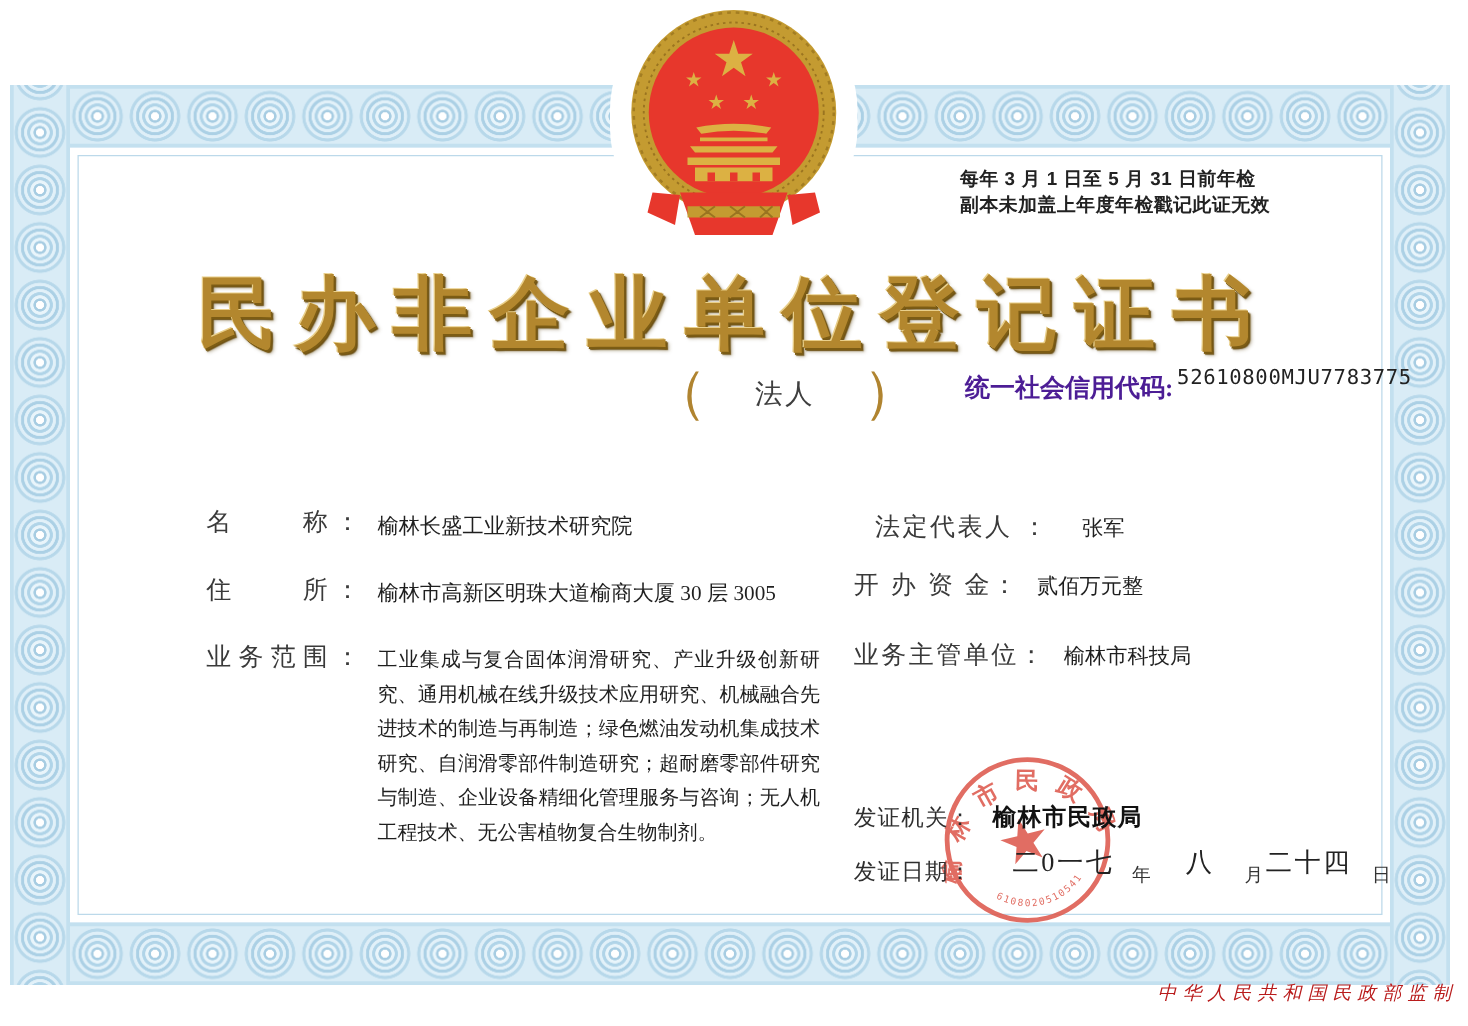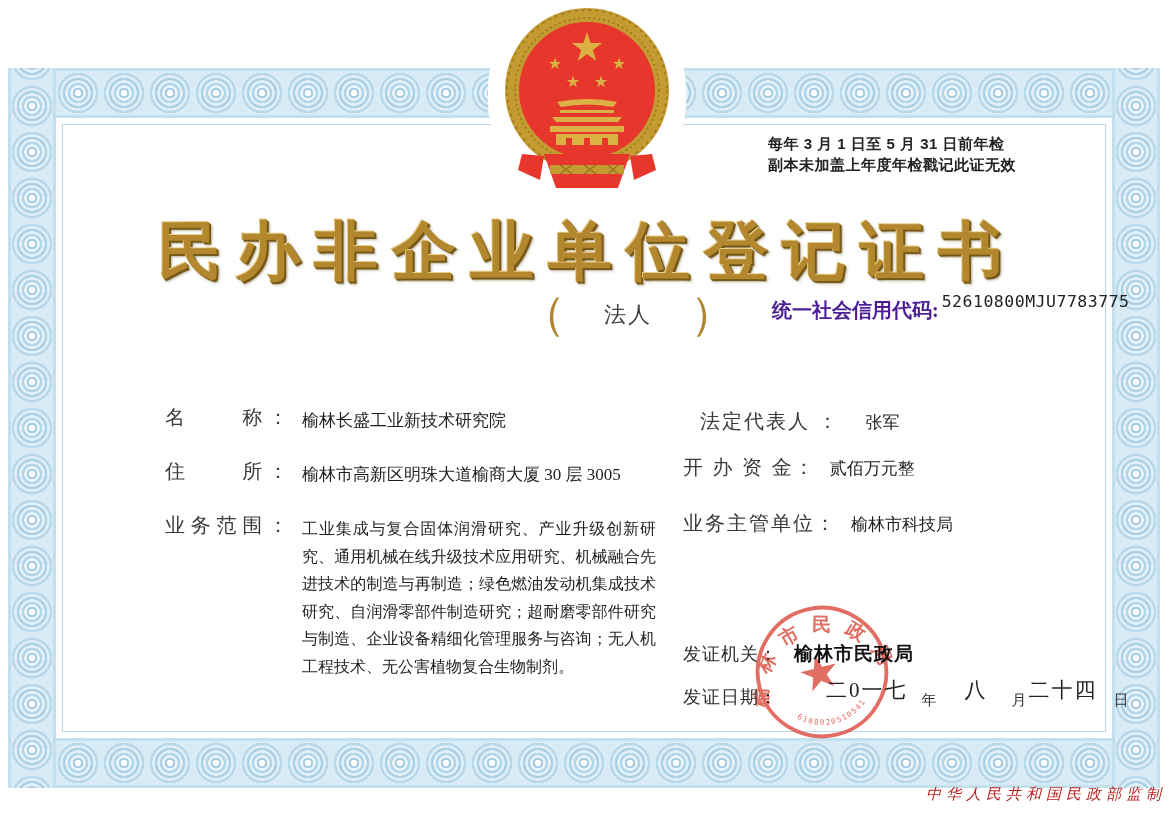--- a/index.html
+++ b/index.html
@@ -76,21 +76,21 @@
   .rrow .field-label { letter-spacing:2px; }
   .rrow .value { font-size:17px; margin-left:14px; white-space:nowrap; }
   
   .issue-row { position:absolute; display:flex; align-items:baseline; z-index:6; }
   #row-issuer { left:683px; top:641px; }
   #row-date   { left:683px; top:682px; }
   .issue-label { font-family:"Liberation Serif", serif; font-size:18px; color:#2e2e2e; letter-spacing:1px; }
   #issuer-value { font-family:"Liberation Serif", serif; font-size:19px; font-weight:700; color:#111; margin-left:16px; letter-spacing:1px; }
   .date-big   { font-family:"Liberation Serif", serif; font-size:21px; color:#222; position:relative; top:-6px; letter-spacing:2px; }
   .date-small { font-family:"Liberation Serif", serif; font-size:15px; color:#333; position:relative; top:2px; }
-  #date-year  { margin-left:48px; }
+  #date-year  { margin-left:32px; }
   #year-suffix{ margin-left:14px; }
   #date-month { margin-left:28px; }
   #month-suffix{ margin-left:24px; }
   #date-day   { margin-left:2px; }
   #day-suffix { margin-left:16px; }
   
   #seal {
     position:absolute; left:750px; top:600px; width:144px; height:144px;
     transform:rotate(-14deg); opacity:.88; z-index:5;
   }

